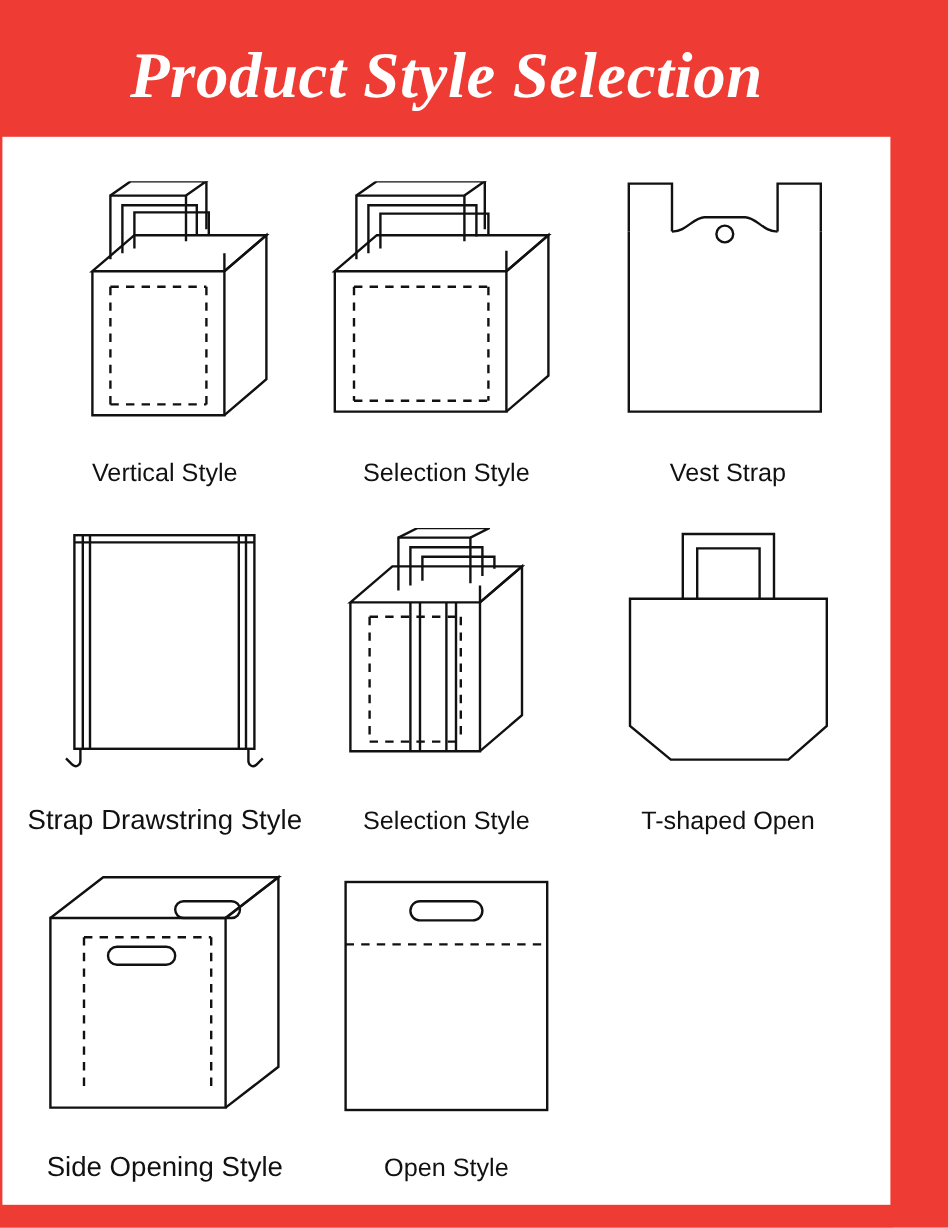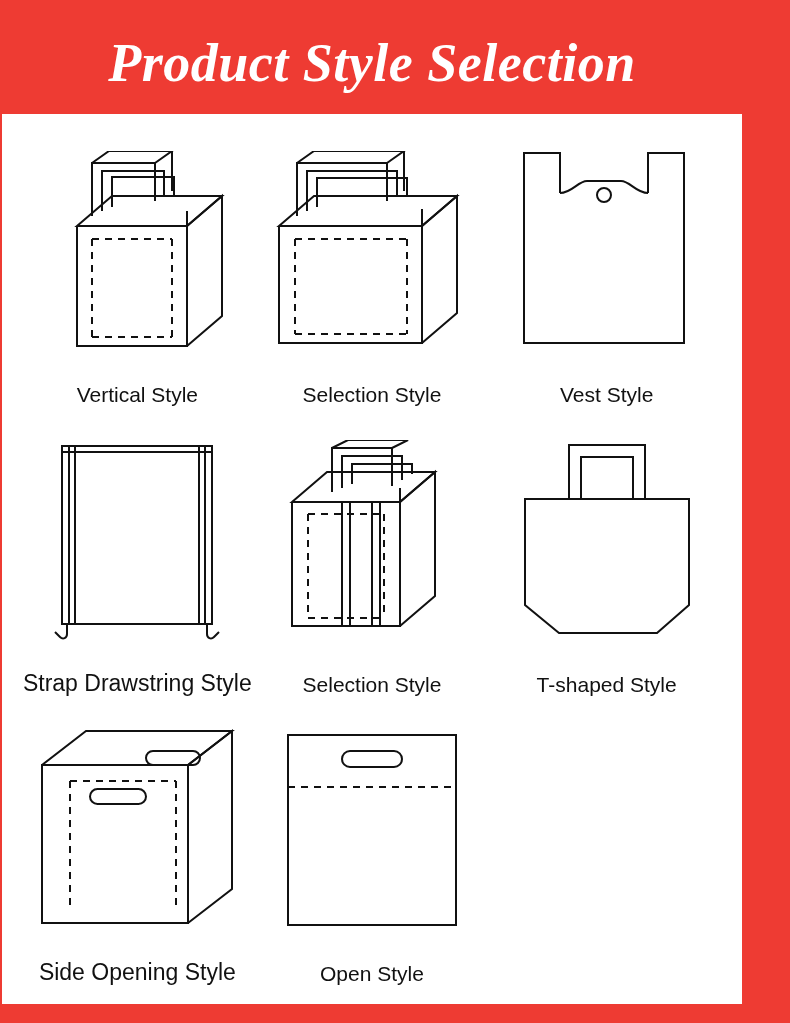--- a/index.html
+++ b/index.html
@@ -128,21 +128,21 @@
     <div class="cell">
       <div class="art">
         <svg width="190" height="210" viewBox="0 0 190 210" fill="none" stroke="#111" stroke-width="2">
           <path d="M12 42 L12 192 L172 192 L172 42"></path>
           <path d="M12 42 L12 2 L48 2 L48 42"></path>
           <path d="M136 42 L136 2 L172 2 L172 42"></path>
           <path d="M48 42 C60 42 66 30 75 30 L109 30 C118 30 124 42 136 42"></path>
           <circle cx="92" cy="44" r="7"></circle>
         </svg>
       </div>
-      <div class="caption">Vest Style</div>
+      <div class="caption">Vest Strap</div>
     </div>
 
     <div class="cell">
       <div class="art">
         <svg width="200" height="210" viewBox="0 0 200 210" fill="none" stroke="#111" stroke-width="2">
           <rect x="25" y="8" width="150" height="178"></rect>
           <path d="M32 8 L32 186"></path>
           <path d="M38 8 L38 186"></path>
           <path d="M162 8 L162 186"></path>
           <path d="M168 8 L168 186"></path>
@@ -179,21 +179,21 @@
     </div>
 
     <div class="cell">
       <div class="art">
         <svg width="200" height="215" viewBox="0 0 200 215" fill="none" stroke="#111" stroke-width="2">
           <path d="M18 62 L18 168 L52 196 L150 196 L182 168 L182 62 Z"></path>
           <path d="M62 62 L62 8 L138 8 L138 62"></path>
           <path d="M74 62 L74 20 L126 20 L126 62"></path>
         </svg>
       </div>
-      <div class="caption">T-shaped Style</div>
+      <div class="caption">T-shaped Open</div>
     </div>
 
     <div class="cell">
       <div class="art">
         <svg width="215" height="215" viewBox="0 0 215 215" fill="none" stroke="#111" stroke-width="2">
           <path d="M12 40 L12 198 L158 198 L158 40 Z"></path>
           <path d="M12 40 L56 6 L202 6 L158 40"></path>
           <path d="M158 40 L202 6 L202 164 L158 198"></path>
           <rect x="60" y="64" width="56" height="15" rx="7.5"></rect>
           <rect x="116" y="26" width="54" height="14" rx="7"></rect>

